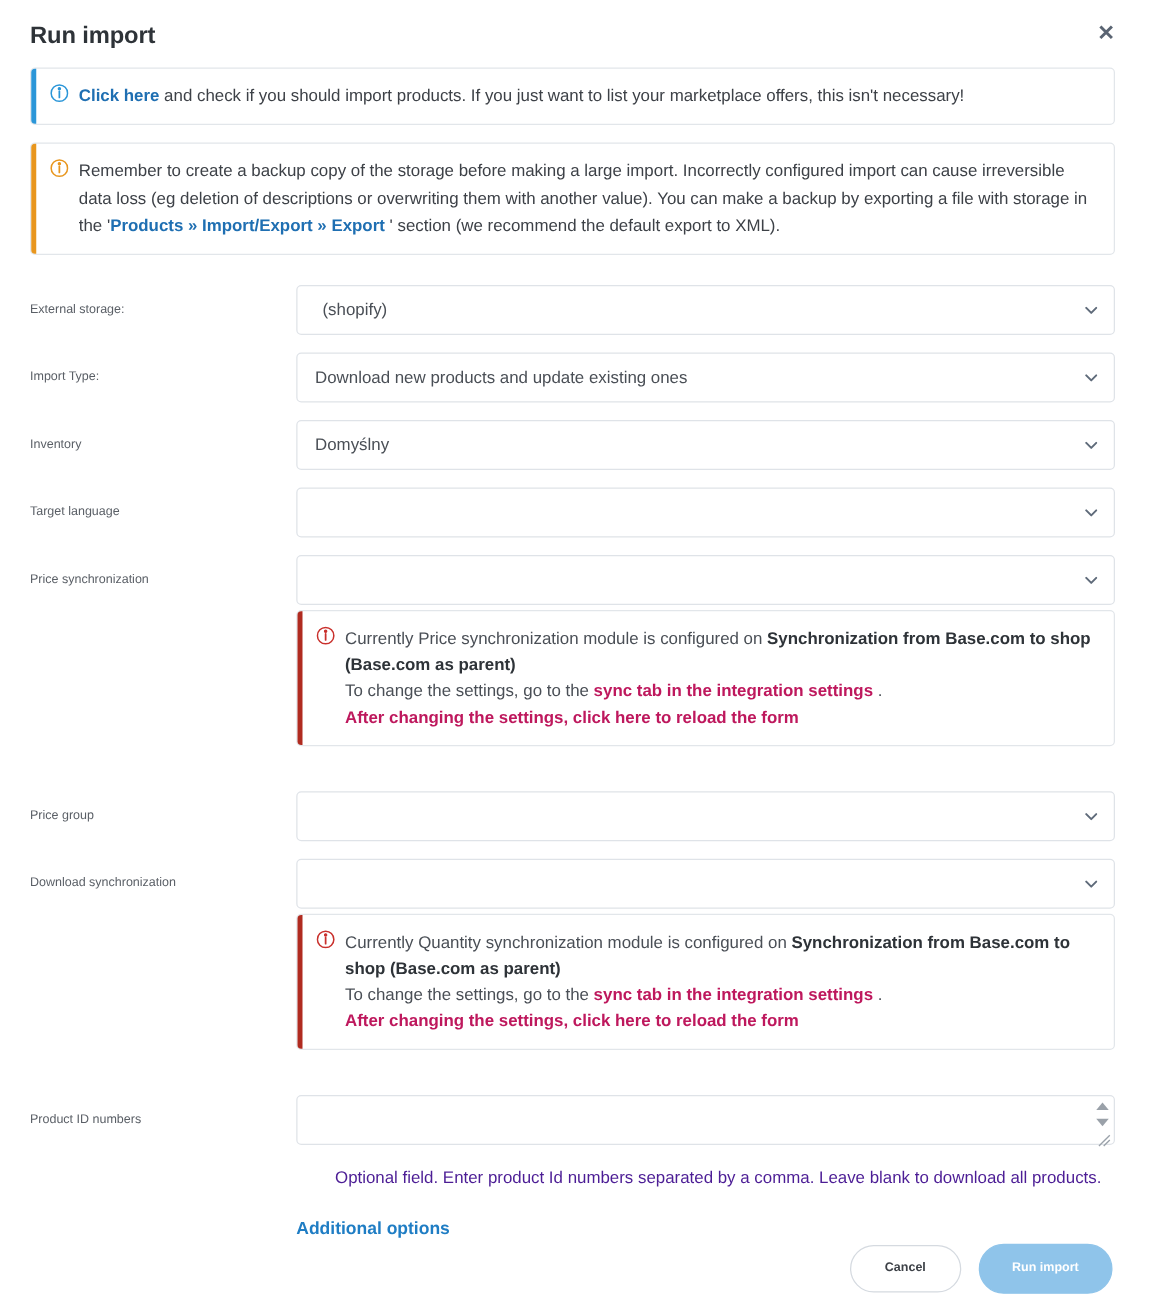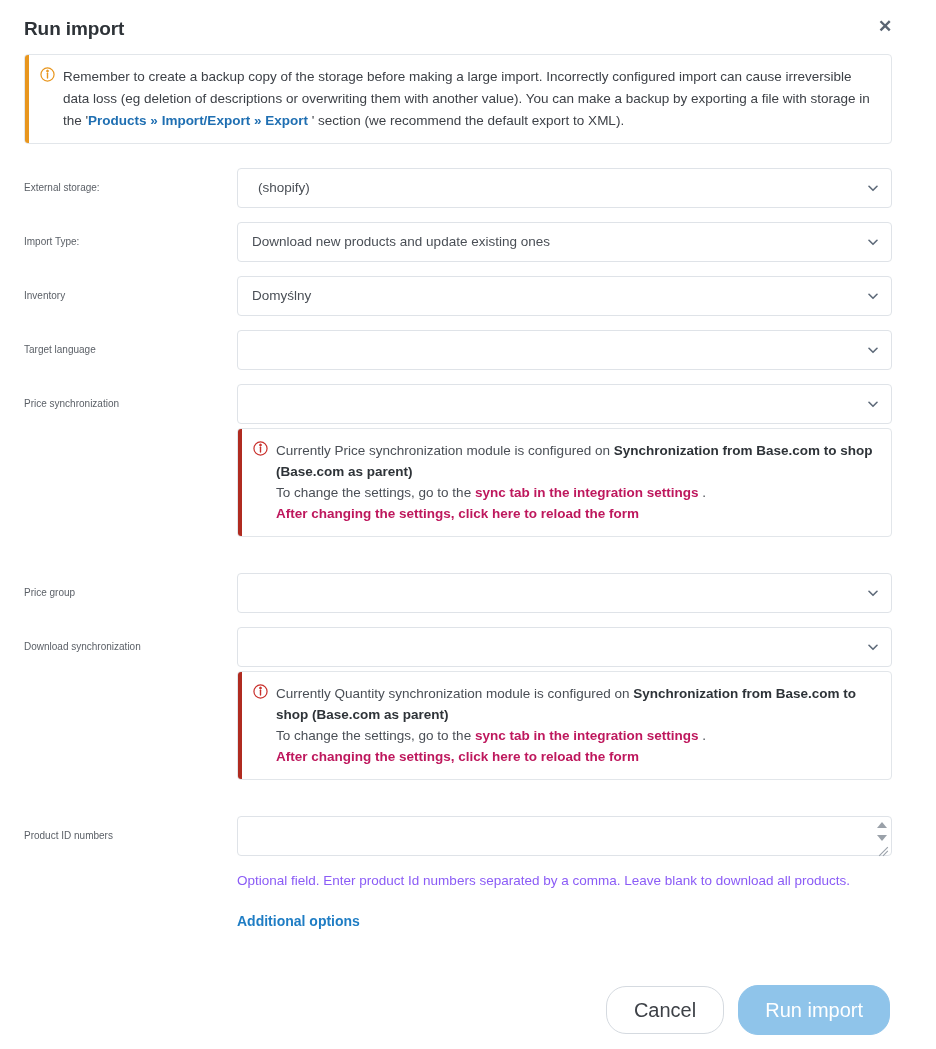--- a/index.html
+++ b/index.html
@@ -168,23 +168,24 @@
   .spin-up { border-bottom: 6px solid #9aa1a9; }
   .spin-dn { border-top: 6px solid #9aa1a9; }
   .grip {
     position: absolute; right: 2px; bottom: 2px;
     width: 13px; height: 13px;
     cursor: nwse-resize;
   }
 
   .help {
     font-size: 13.5px;
-    color: #8b5cf6;
+    color: #4c1d95;
     margin-top: 11px;
     line-height: 20px;
+    margin-left: 31px;
   }
   .addl {
     display: inline-block;
     margin-top: 22px;
     font-size: 14px;
     color: #1f7dc4;
     font-weight: 600;
     cursor: pointer;
     text-decoration: none;
   }
@@ -194,22 +195,22 @@
     position: absolute;
     left: 0; right: 0; bottom: 14px;
     padding: 0 26px;
     display: flex;
     justify-content: flex-end;
     align-items: center;
     gap: 14px;
   }
   .btn {
     border-radius: 20px;
-    font-size: 20px;
-    font-weight: normal;
+    font-size: 10px;
+    font-weight: bold;
     font-family: "Liberation Sans", sans-serif;
     cursor: pointer;
     line-height: 1;
   }
   .btn-cancel {
     background: #ffffff;
     border: 1px solid #d5dae0;
     color: #3d4147;
     padding: 13px 27px;
   }
@@ -225,20 +226,29 @@
 
 <div class="modal">
 
   <div class="modal-header">
     <div class="modal-title">Run import</div>
     <button class="close-btn">✕</button>
   </div>
 
   <div class="alerts">
 
+    <div class="alert info">
+      <span class="bar"></span>
+      <svg class="ico" viewBox="0 0 16 16">
+        <circle cx="8" cy="8" r="7" fill="none" stroke-width="1.3"></circle>
+        <circle class="dot" cx="8" cy="4.3" r="1"></circle>
+        <line x1="8" y1="6.6" x2="8" y2="11.7" stroke-width="1.5" stroke-linecap="round"></line>
+      </svg>
+      <span><a class="lnk" href="#">Click here</a><span> and check if you should import products. If you just want to list your marketplace offers, this isn't necessary!</span></span>
+    </div>
 
     <div class="alert warn">
       <span class="bar"></span>
       <svg class="ico" viewBox="0 0 16 16">
         <circle cx="8" cy="8" r="7" fill="none" stroke-width="1.3"></circle>
         <circle class="dot" cx="8" cy="4.3" r="1"></circle>
         <line x1="8" y1="6.6" x2="8" y2="11.7" stroke-width="1.5" stroke-linecap="round"></line>
       </svg>
       <span><span>Remember to create a backup copy of the storage before making a large import. Incorrectly configured import can cause irreversible data loss (eg deletion of descriptions or overwriting them with another value). You can make a backup by exporting a file with storage in the '</span><a class="lnk" href="#">Products » Import/Export » Export</a><span> ' section (we recommend the default export to XML).</span></span>
     </div>

